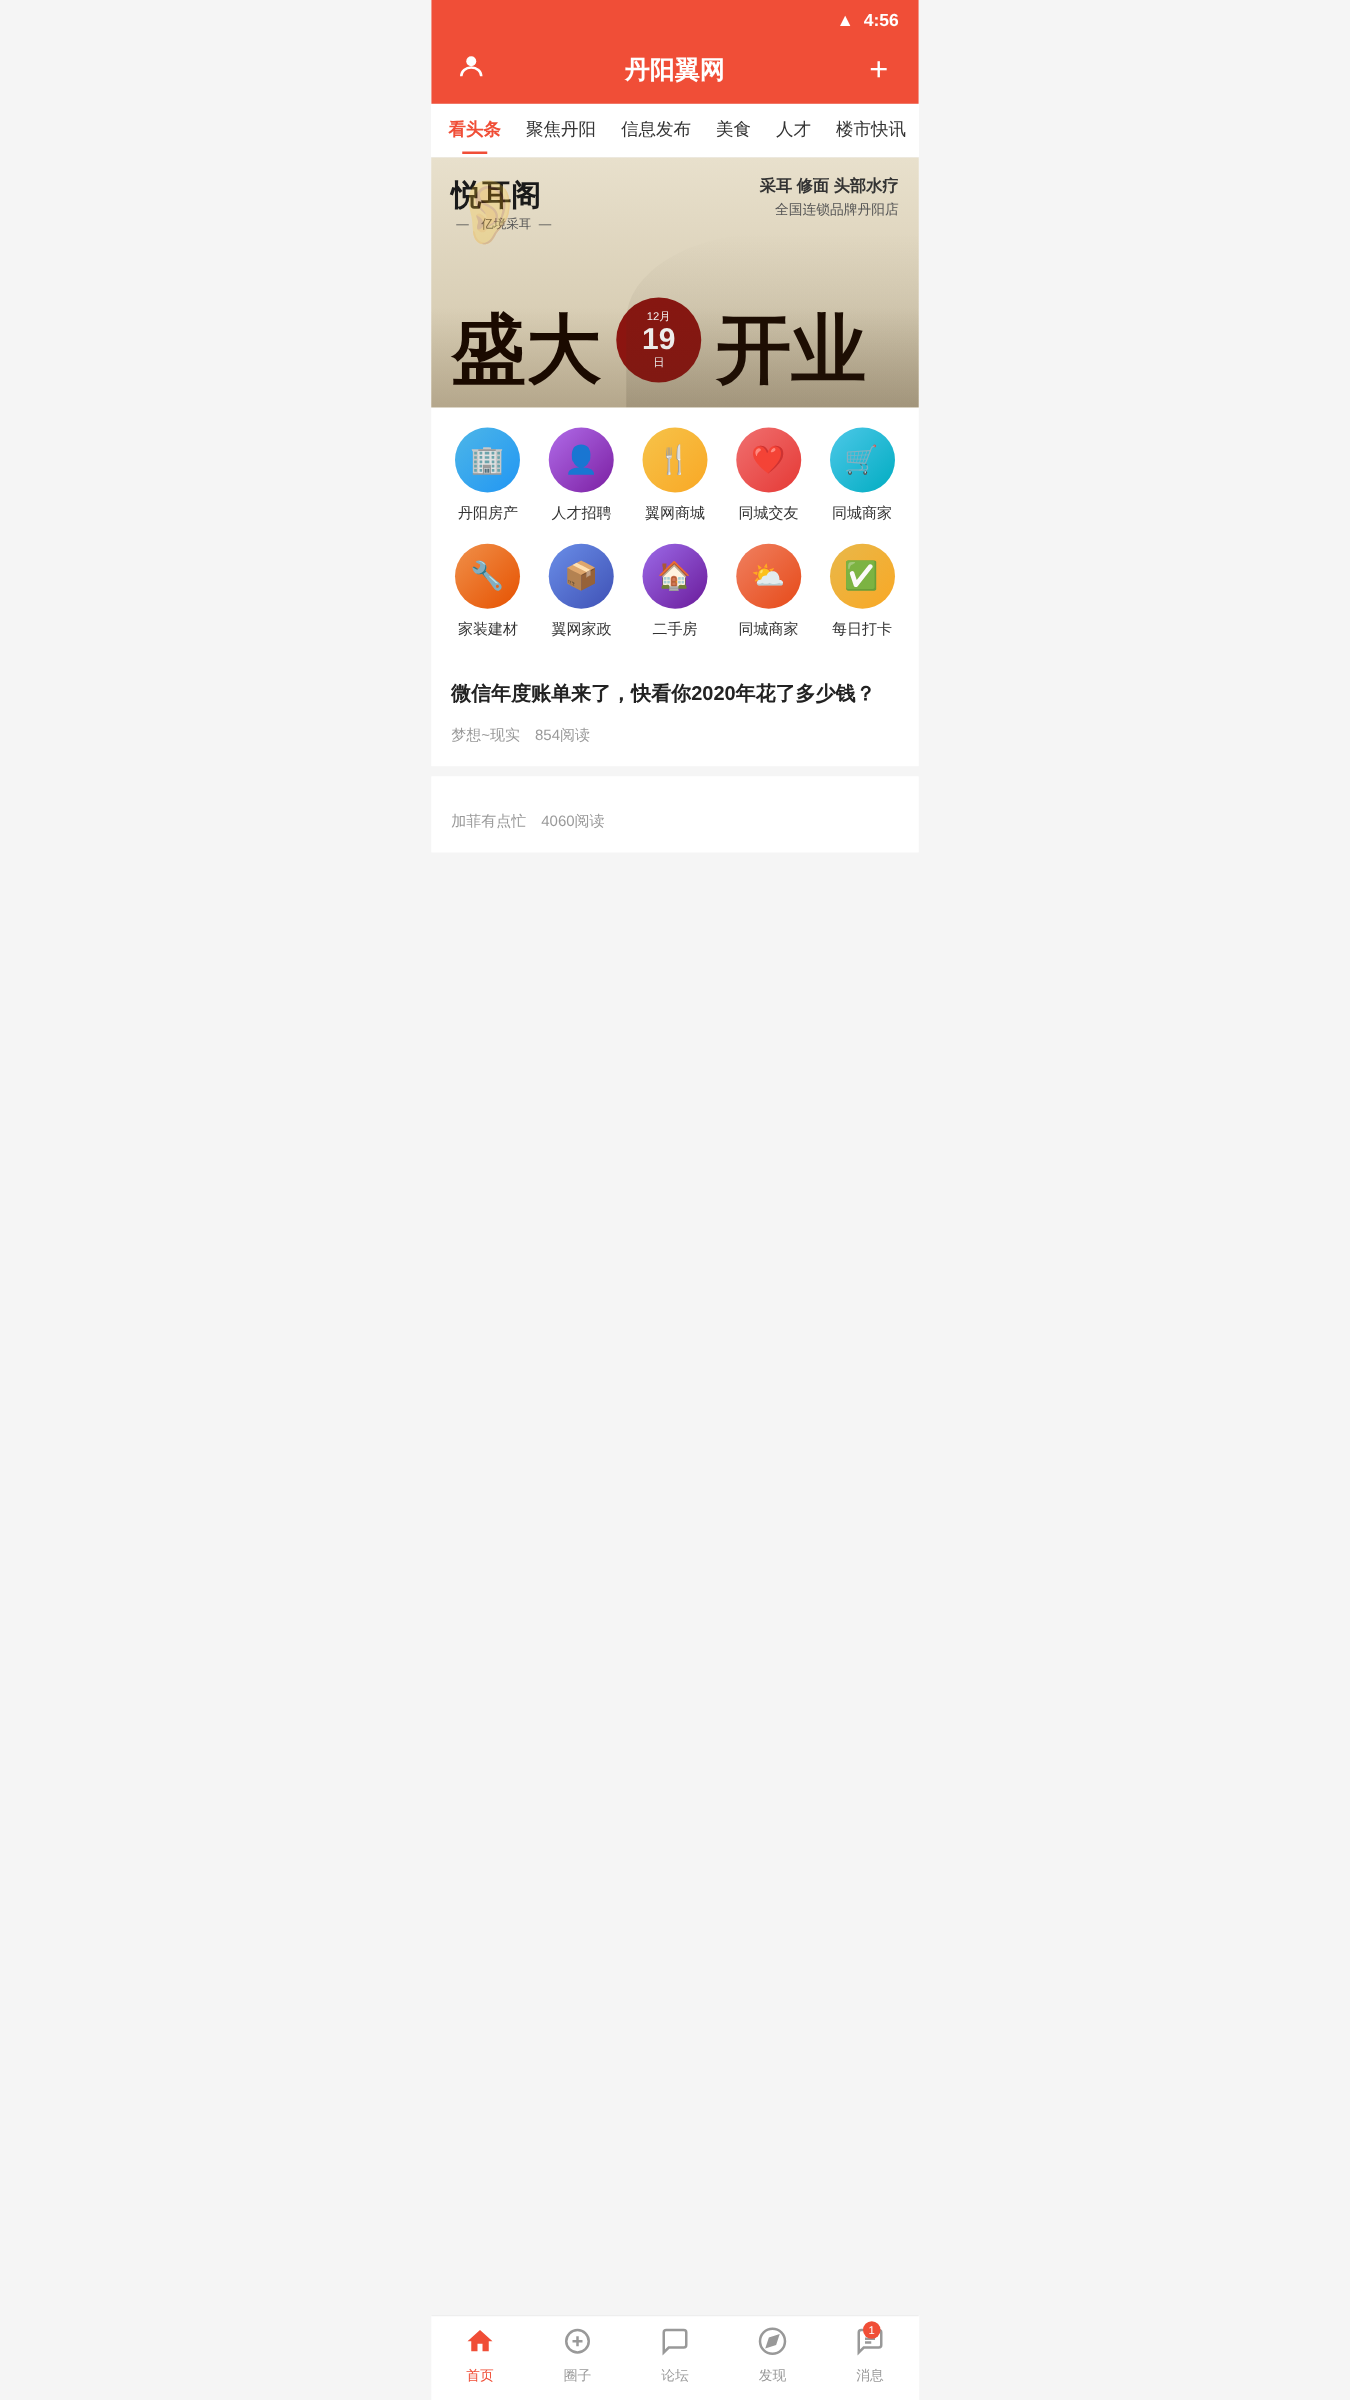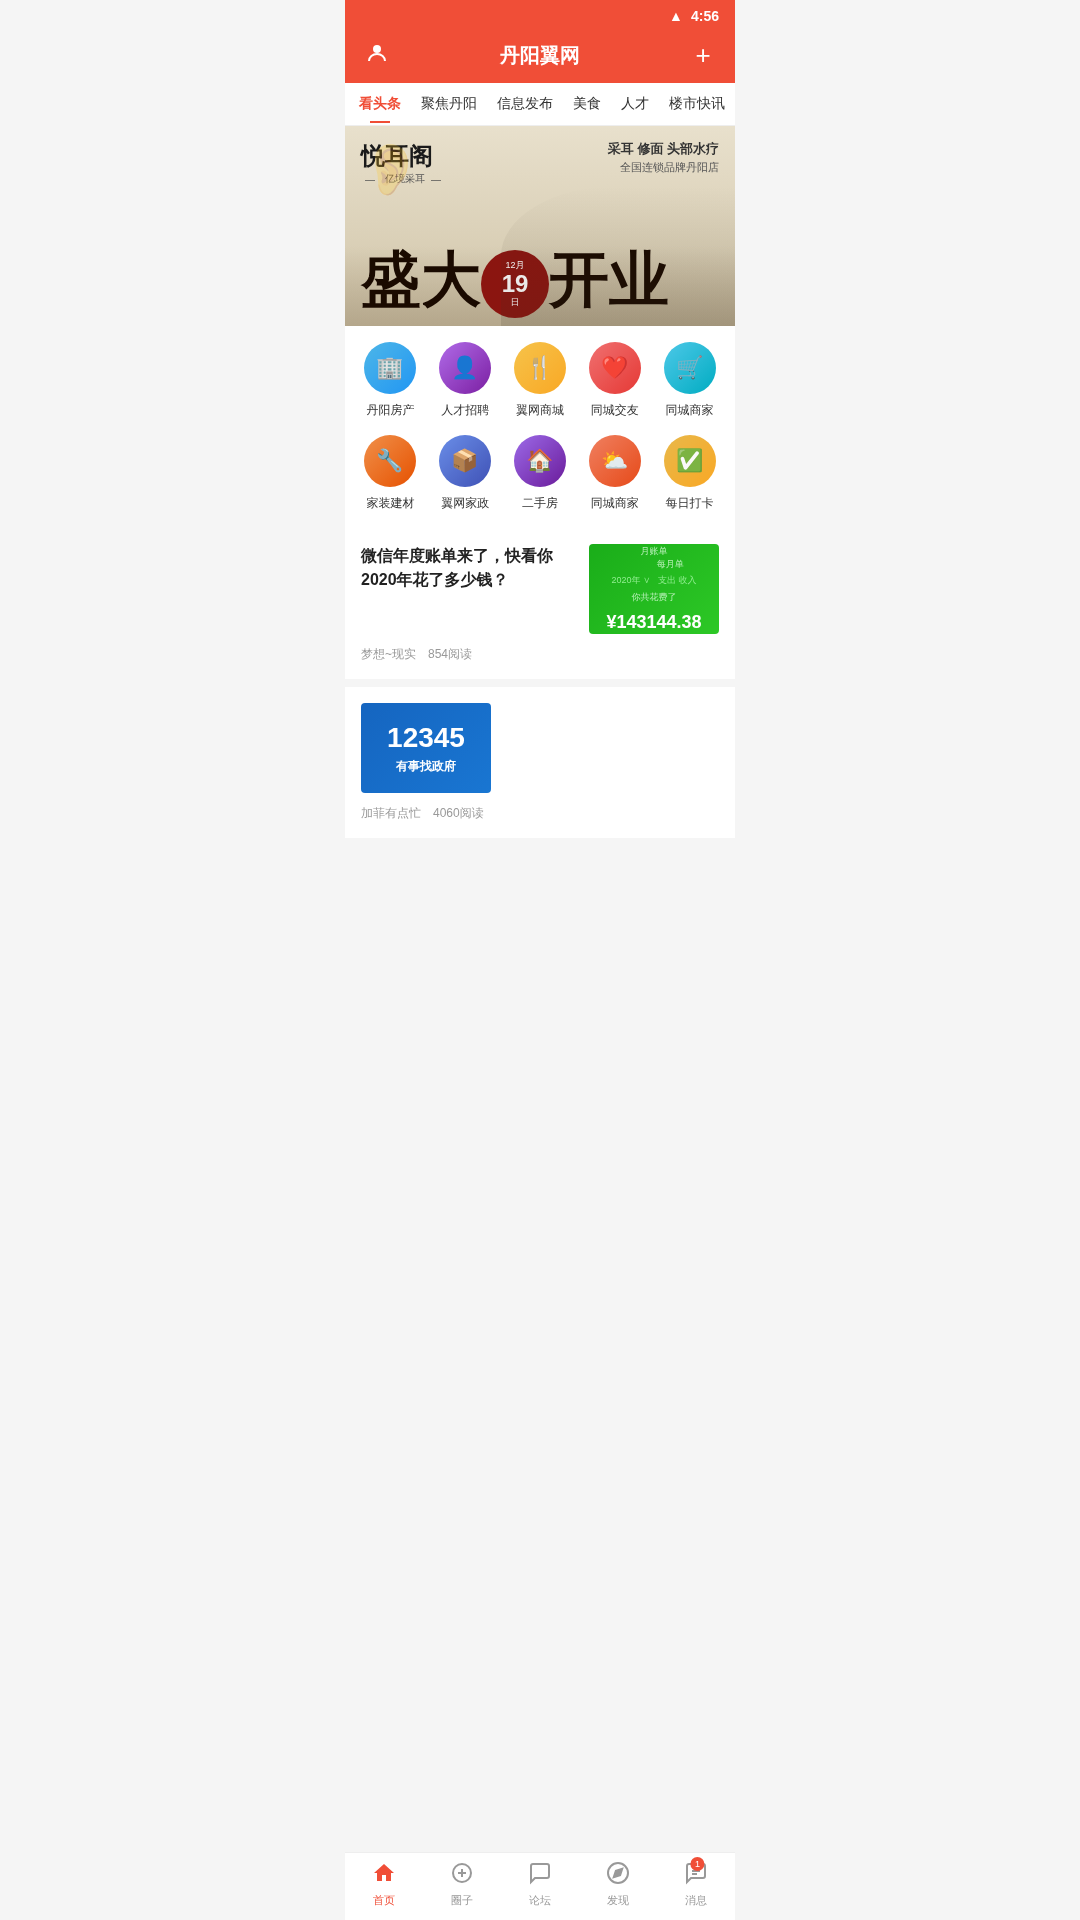--- a/index.html
+++ b/index.html
@@ -248,26 +248,26 @@
       padding: 14px 16px 0;
     }
     .banner-brand { display: flex; flex-direction: column; }
     .brand-big { font-size: 24px; font-weight: 900; color: #1a1a1a; }
     .brand-sub-row { display: flex; align-items: center; gap: 6px; font-size: 10px; color: #555; }
     .banner-right-text { text-align: right; }
     .banner-right-title { font-size: 13px; color: #333; font-weight: 600; }
     .banner-right-sub { font-size: 11px; color: #555; margin-top: 2px; }
     .banner-center-text {
       position: absolute;
-      bottom: 4px;
+      bottom: 16px;
       left: 16px;
       right: 16px;
       display: flex;
-      align-items: flex-start;
-      gap: 0;
+      align-items: flex-end;
+      gap: 12px;
     }
     .big-char { font-size: 60px; font-weight: 900; color: #1a0a00; line-height: 1; font-family: serif; }
     .date-badge {
       width: 68px;
       height: 68px;
       background: #8b1510;
       border-radius: 50%;
       display: flex;
       flex-direction: column;
       align-items: center;
@@ -383,43 +383,29 @@
       <div class="icon-circle ic-gold">✅</div>
       <span class="icon-label">每日打卡</span>
     </div>
   </div>
 
   <div class="news-feed">
 
     <div class="news-item">
       <div class="news-item-row">
         <span class="news-title">微信年度账单来了，快看你2020年花了多少钱？</span>
-        <div class="news-thumb">
-          <div class="thumb-wechat">
-            <div style="font-size:9px;color:#b8f0b8;text-align:center;line-height:1.4;">月账单<br>&nbsp;&nbsp;&nbsp;&nbsp;&nbsp;&nbsp;&nbsp;&nbsp;&nbsp;&nbsp;&nbsp;&nbsp;&nbsp;每月单</div>
-            <div style="font-size:9px;margin-top:4px;color:#90ee90;">2020年 ∨ &nbsp; 支出 收入</div>
-            <div style="font-size:9px;color:#b8f0b8;margin-top:4px;">你共花费了</div>
-            <div class="amount">¥143144.38</div>
-          </div>
-        </div>
       </div>
       <div class="news-meta">
         <span>梦想~现实</span>
         <span>854阅读</span>
       </div>
     </div>
 
     <div class="news-item">
       <div class="news-item-row">
-        <div class="news-thumb">
-          <div class="thumb-police">
-            <div>12345</div>
-            <div class="sub">有事找政府</div>
-          </div>
-        </div>
       </div>
       <div class="news-meta">
         <span>加菲有点忙</span>
         <span>4060阅读</span>
       </div>
     </div>
 
 
   </div>
 </div>

